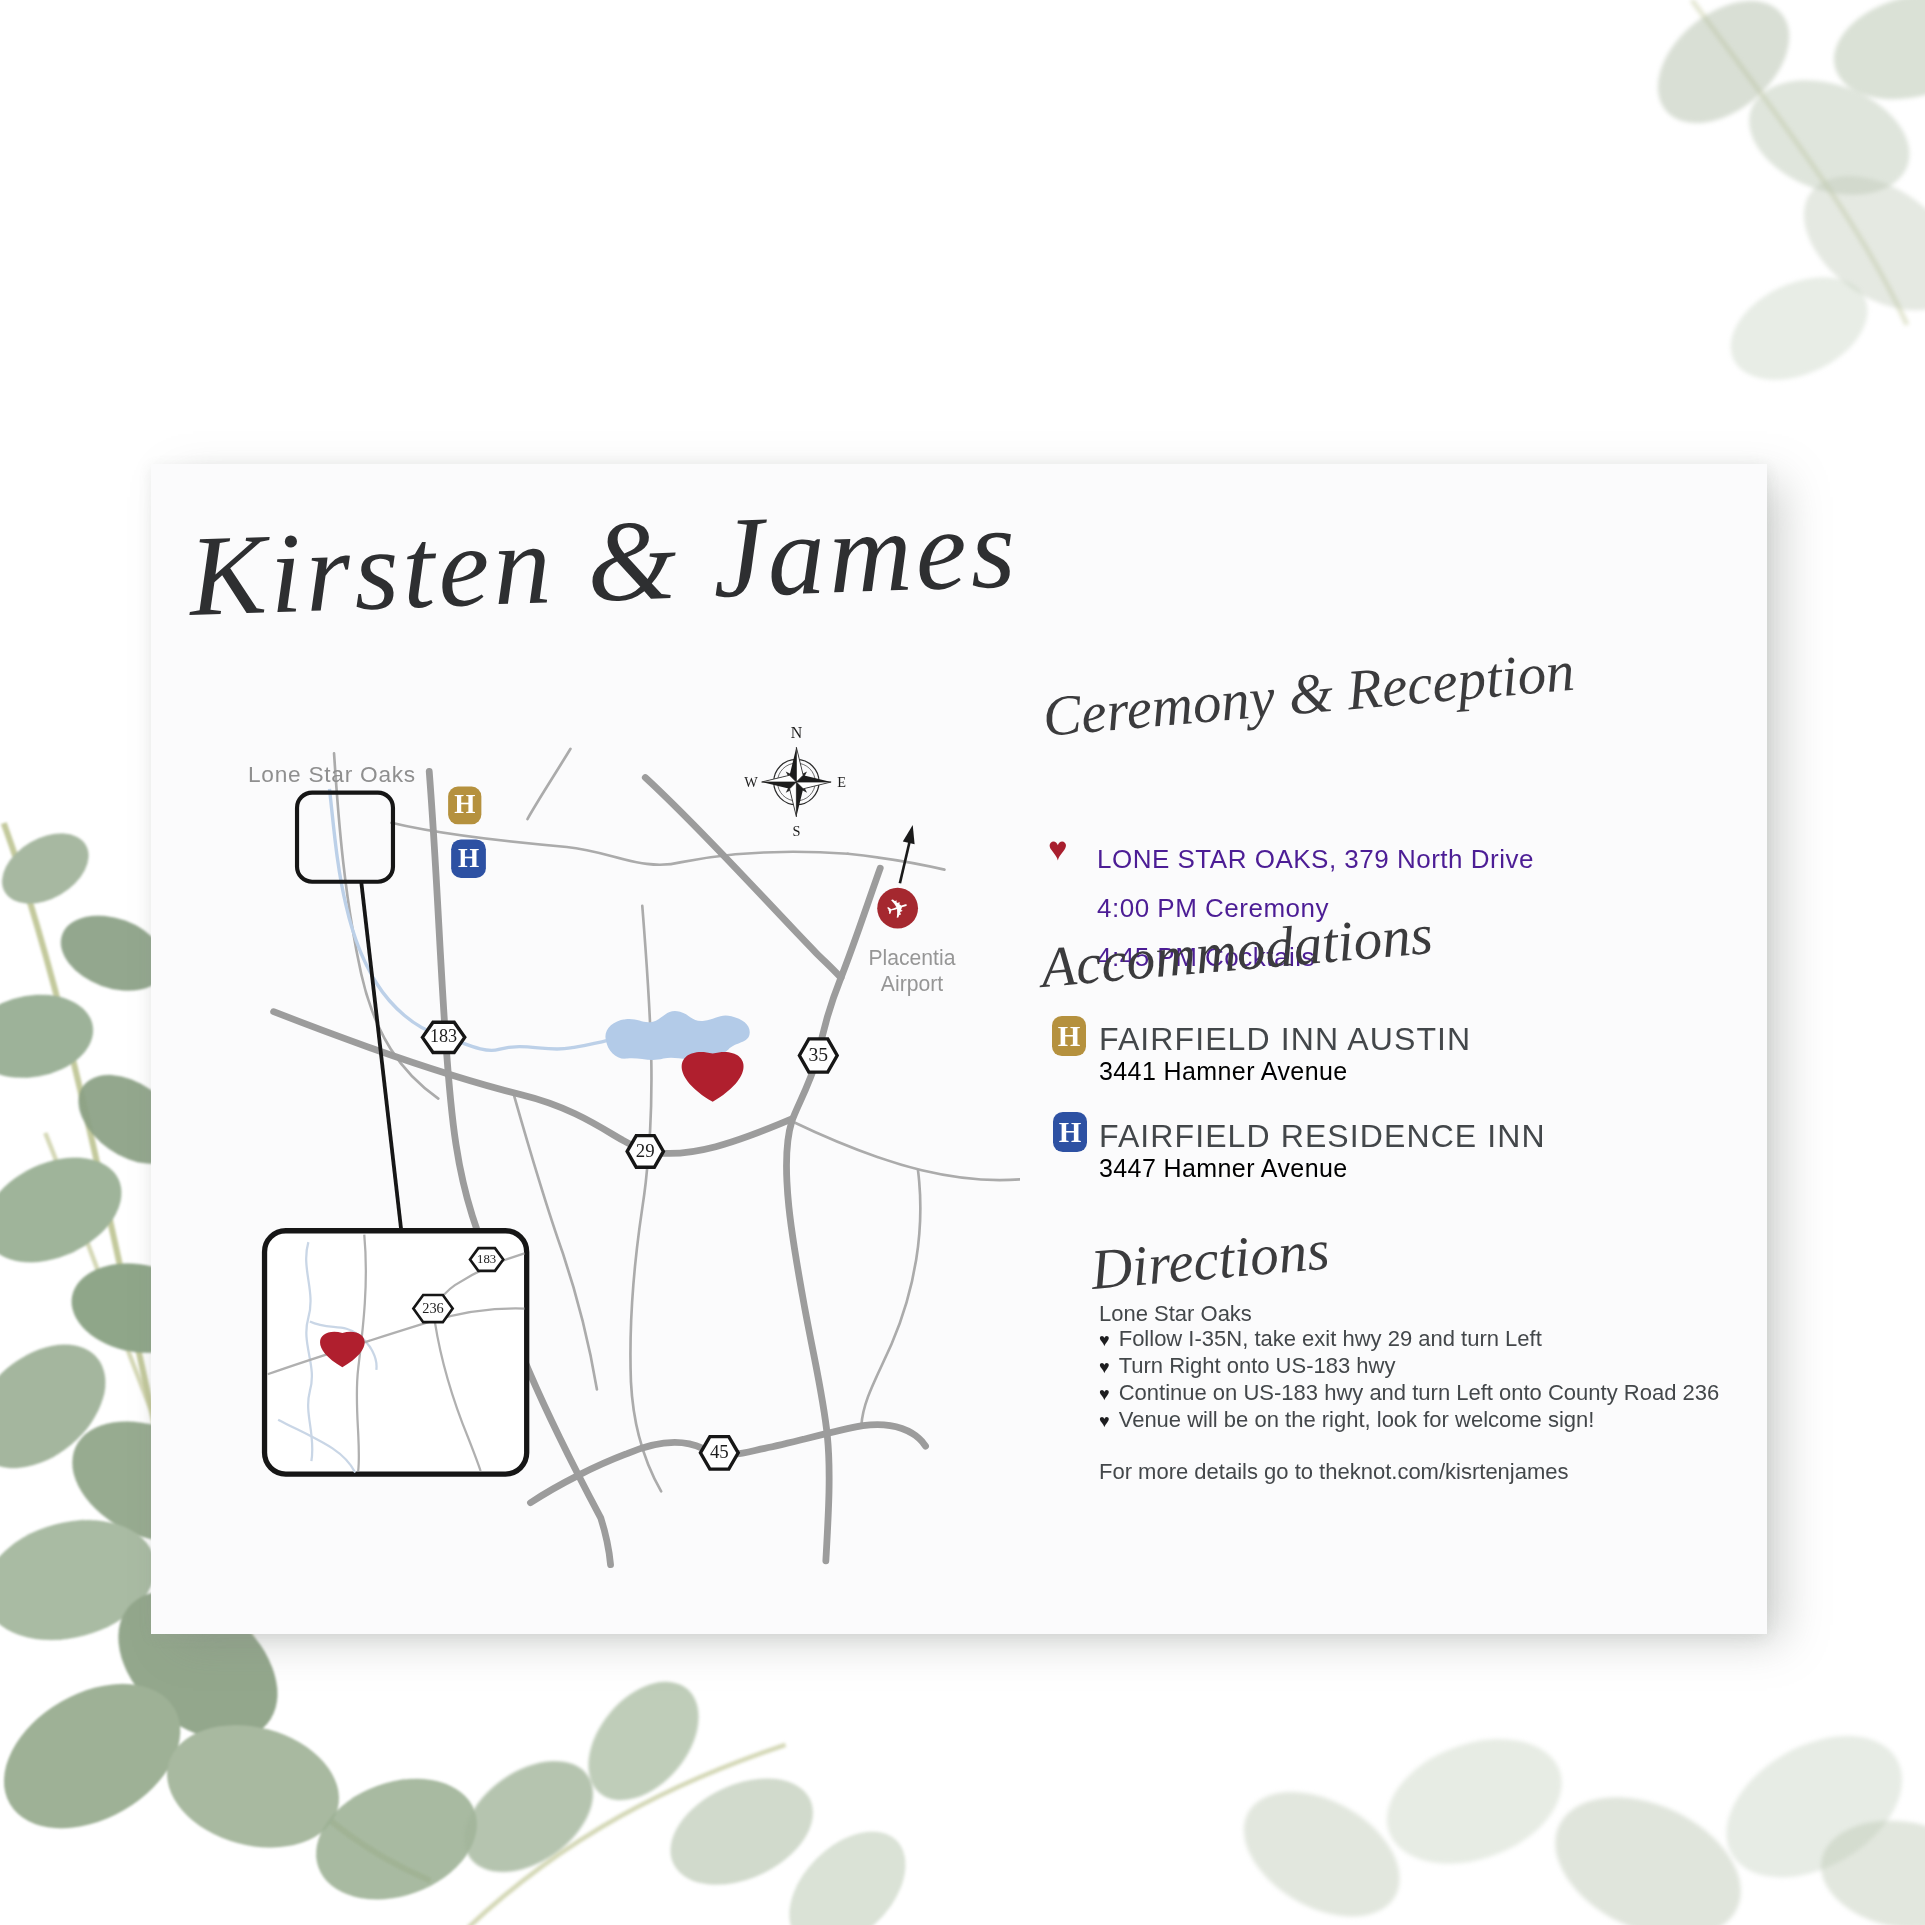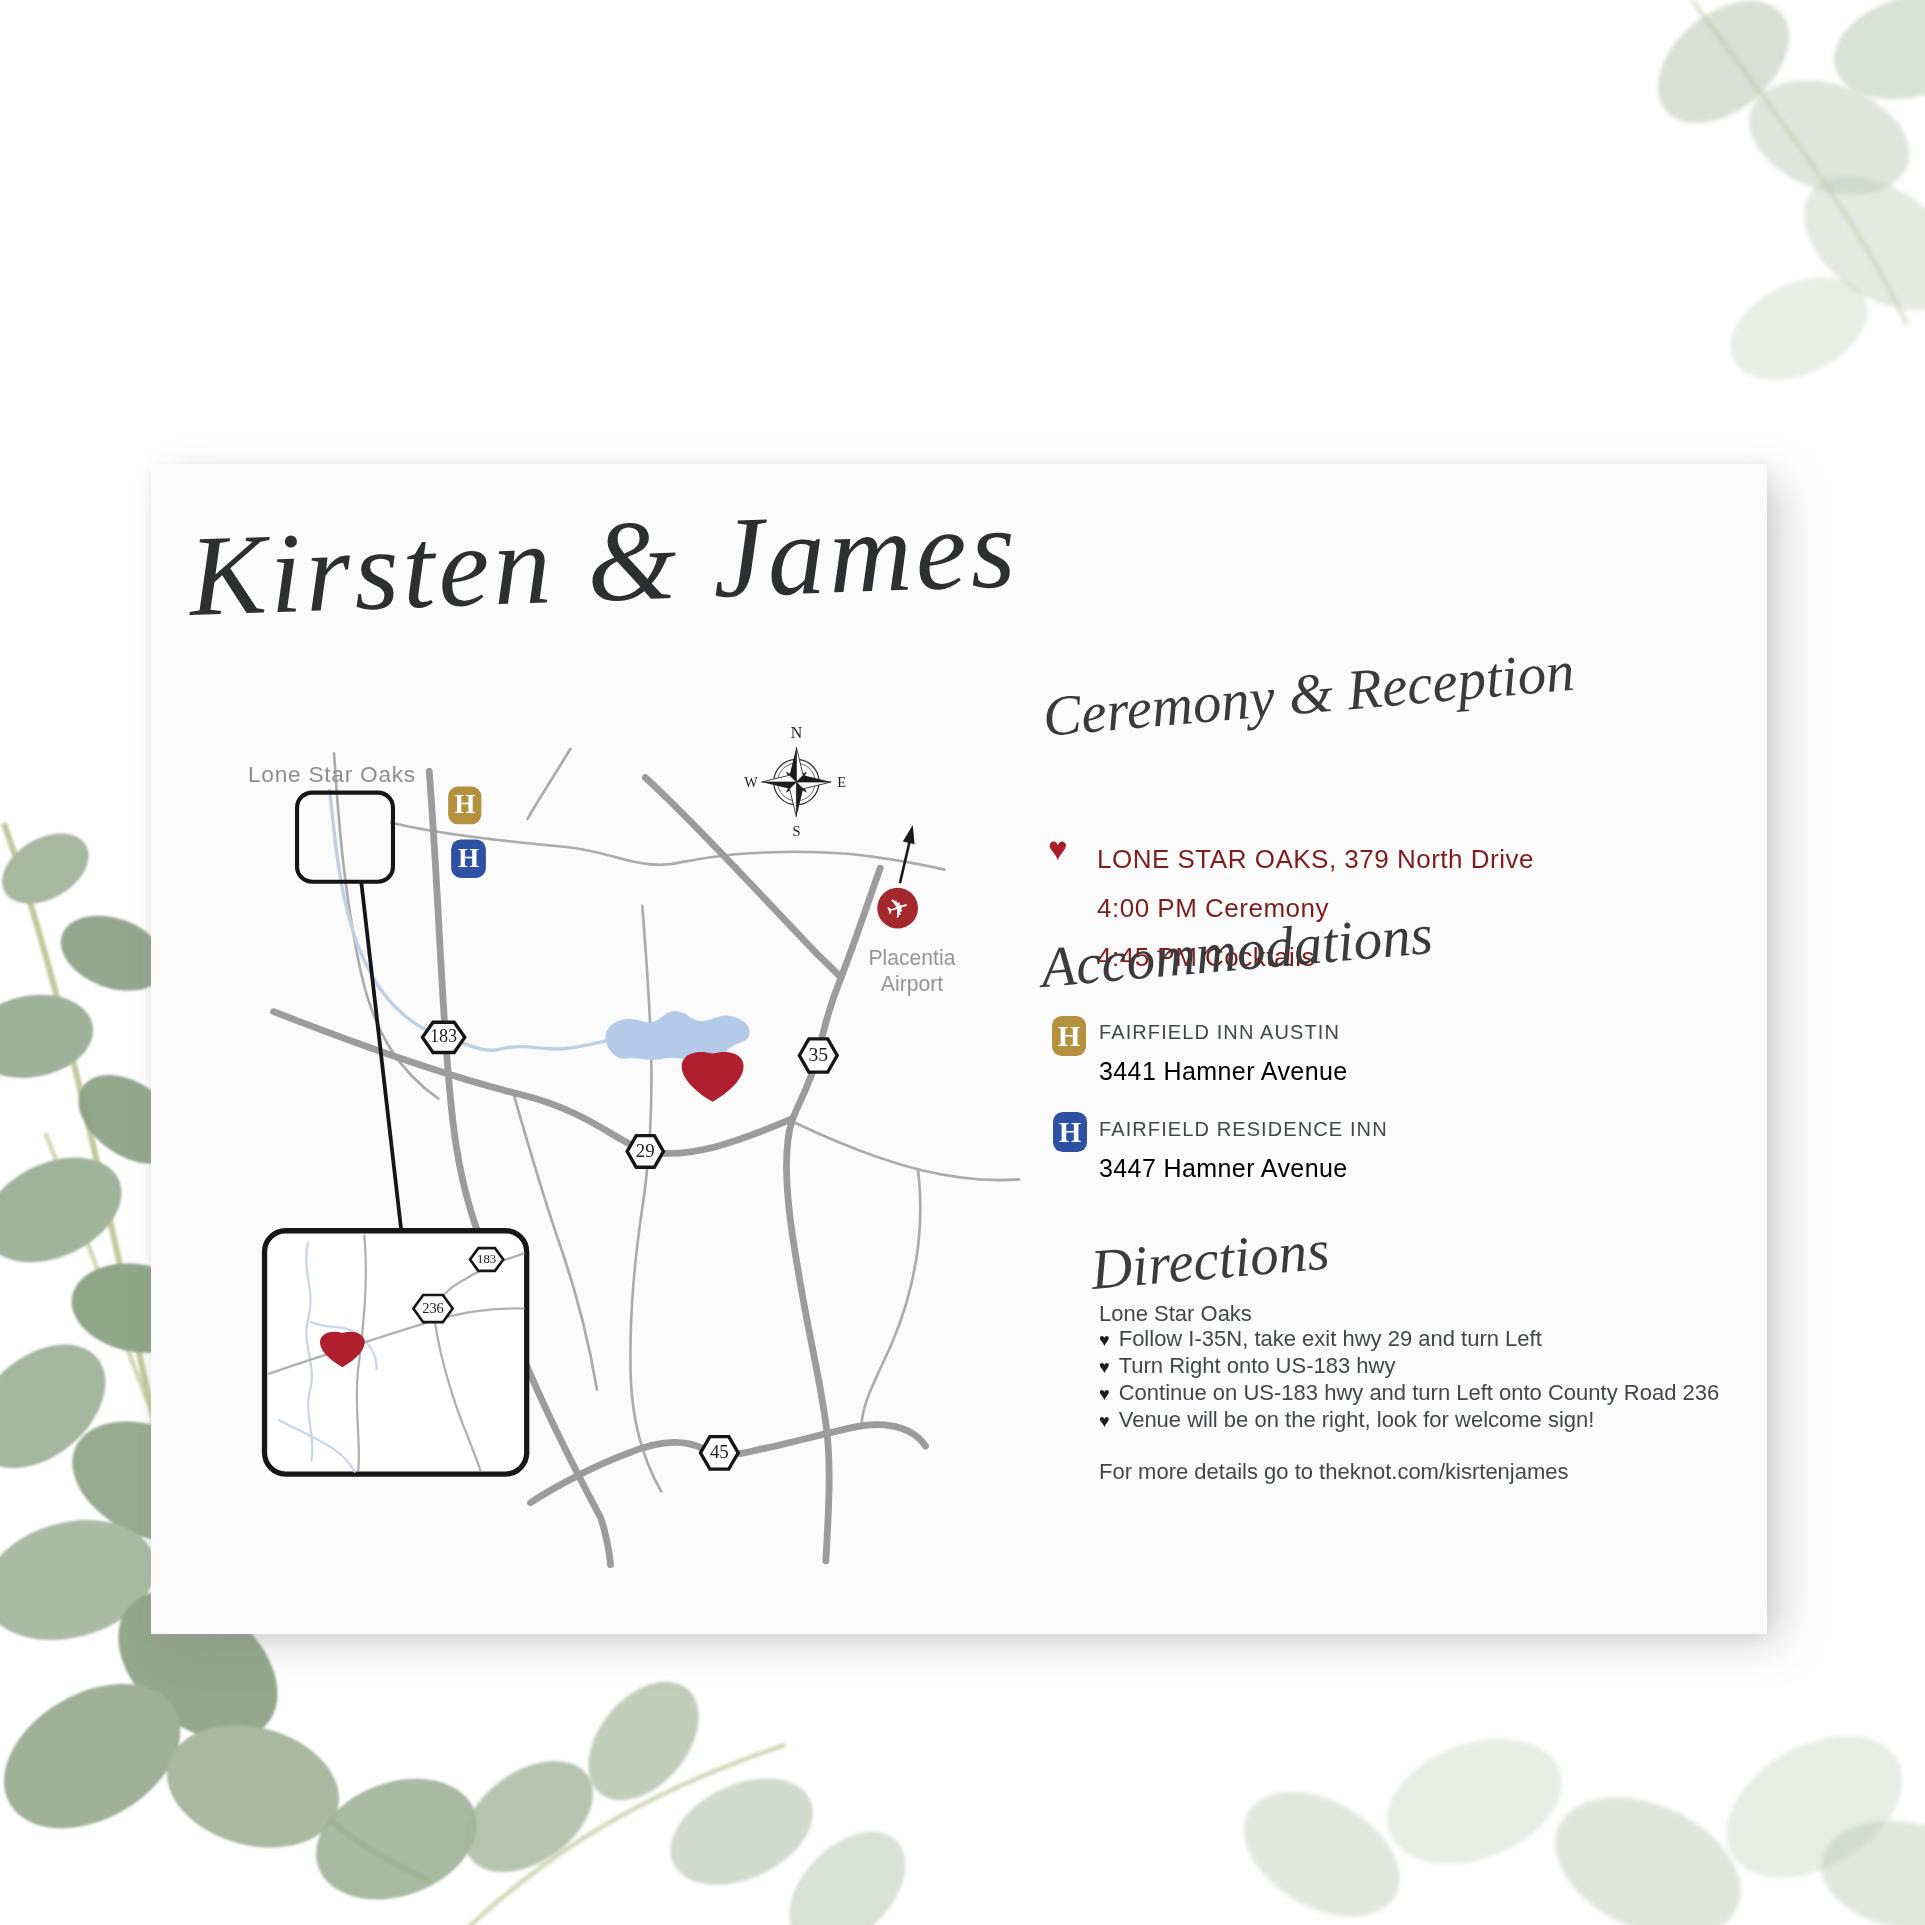--- a/index.html
+++ b/index.html
@@ -8,27 +8,27 @@
   svg{display:block;}
   .abs{position:absolute;}
   #card{position:absolute;left:151px;top:464px;width:1616px;height:1170px;background:#fbfbfc;
         box-shadow:21px 12px 42px -6px rgba(128,134,128,0.38), 0 3px 13.6px rgba(150,155,150,0.18);}
   .script{font-family:"Liberation Serif", serif;font-style:italic;color:#39393b;white-space:nowrap;}
   #title{left:187px;top:511px;font-size:115px;letter-spacing:3.8px;transform:rotate(-2deg);transform-origin:left top;color:#2e2f31;}
   .section-heading{font-size:57px;transform:rotate(-5deg);transform-origin:left bottom;color:#3b3b3d;}
   #ceremony-heading{left:1046px;top:684px;}
   #accommodations-heading{left:1044px;top:935px;}
   #directions-heading{left:1094px;top:1237px;}
-  .body-text{color:#7f1d1d;}
+  .body-text{color:#4c1d95;}
   #ceremony-list{left:1097px;top:835px;font-size:26px;line-height:49px;letter-spacing:0.5px;}
   #ceremony-bullet{left:1048px;top:832px;font-size:33px;color:#a81e2e;line-height:33px;}
   .hotel-badge{position:absolute;width:34px;height:40px;border-radius:9.8px;color:#ffffff;
                font-family:"Liberation Serif", serif;font-weight:bold;font-size:29px;
                display:flex;align-items:center;justify-content:center;}
-  .hotel-name{position:absolute;font-size:20px;letter-spacing:1.1px;color:#43474a;white-space:nowrap;}
+  .hotel-name{position:absolute;font-size:32px;letter-spacing:1.1px;color:#43474a;white-space:nowrap;}
   .hotel-addr{position:absolute;font-size:25px;letter-spacing:0.4px;color:#000000;white-space:nowrap;}
   #directions-block{left:1099px;top:1301px;font-size:22px;line-height:25px;color:#43474a;}
   .dir-line{white-space:nowrap;}
   .dir-step{display:flex;align-items:baseline;white-space:nowrap;}
   .step-heart{font-size:18px;color:#1d1d1f;margin-right:9px;}
   .dir-gap{height:25px;}
 </style>
 </head>
 <body>
 

